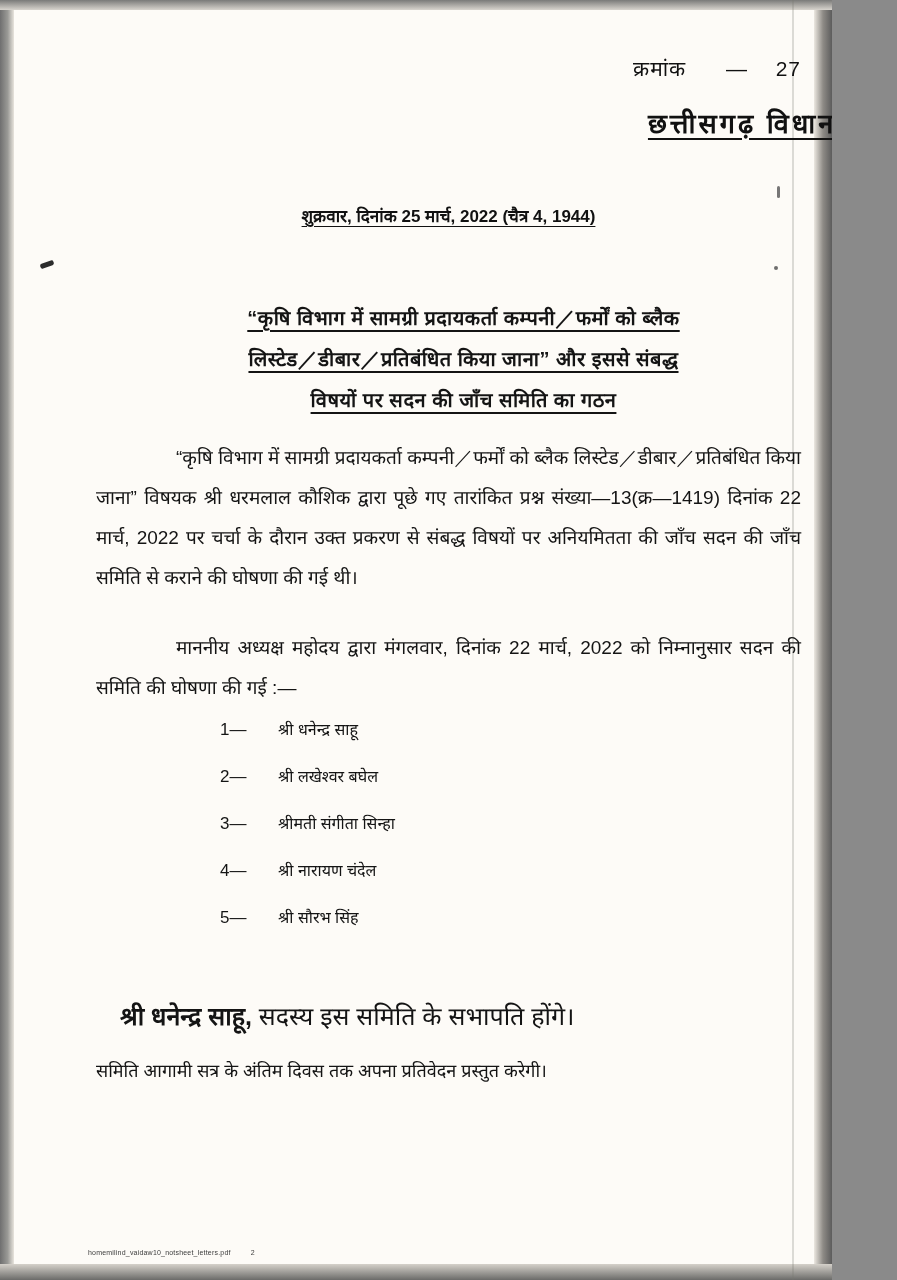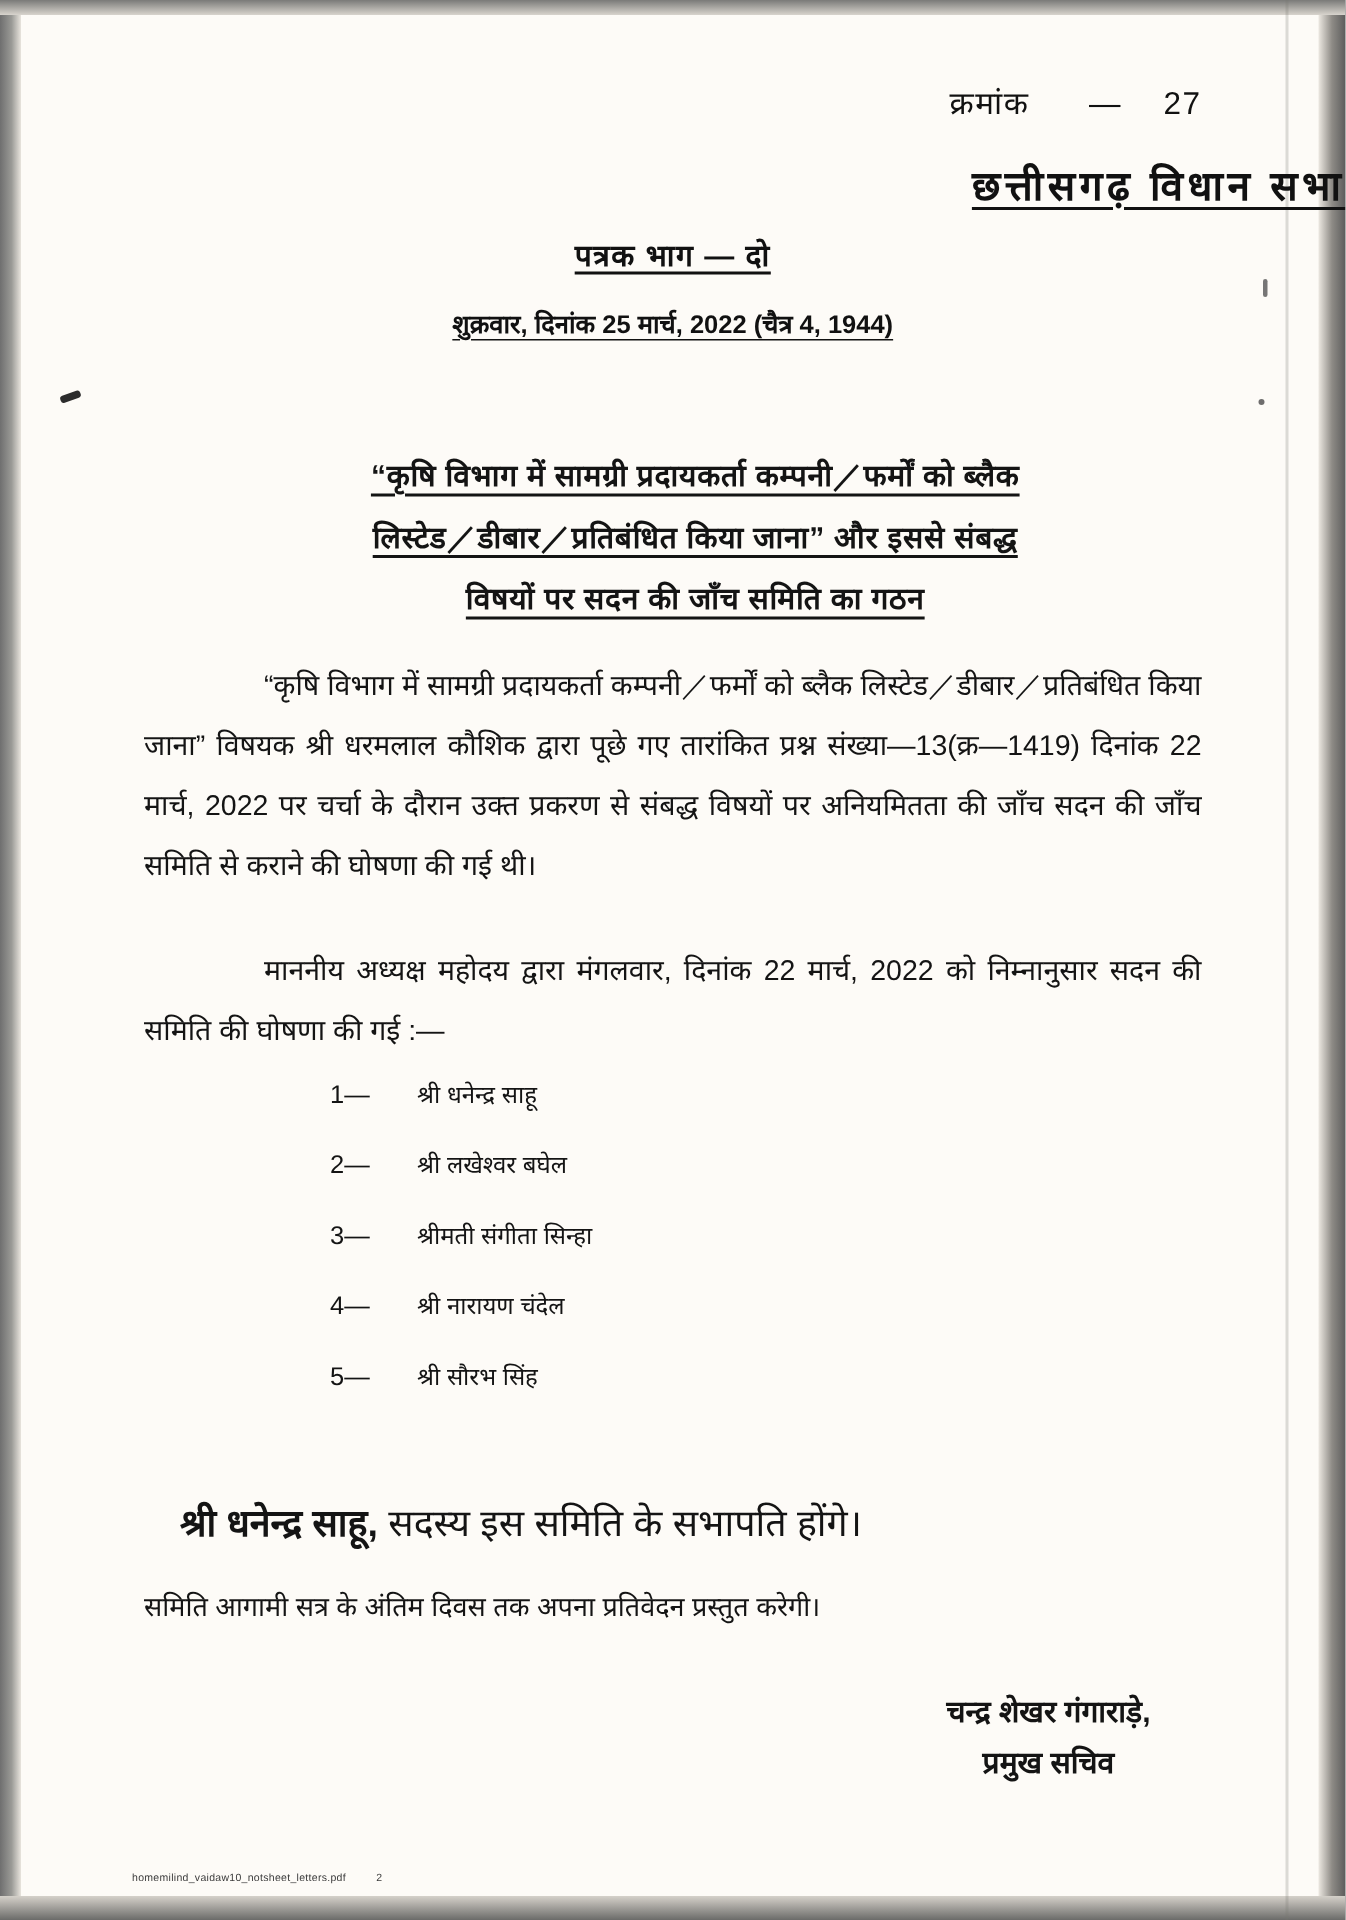--- a/index.html
+++ b/index.html
@@ -2,21 +2,21 @@
 <html><head>
 <meta charset="utf-8">
 <style>
   html, body {
     margin: 0;
     padding: 0;
     background: #8a8a8a;
   }
   .page {
     position: relative;
-    width: 897px;
+    width: 832px;
     height: 1280px;
     overflow: hidden;
     background: #ffffff;
     font-family: "Liberation Sans", sans-serif;
   }
   
   .sheet {
     position: absolute;
     left: 8px;
     top: 6px;
@@ -237,23 +237,20 @@
       <span style="display:inline-block;width:26px"></span>
       <span>—</span>
       <span style="display:inline-block;width:14px"></span>
       <span>27</span>
     </div>
 
     <div class="txt title-main">
       <u>छत्तीसगढ़  विधान  सभा</u>
     </div>
 
-    <div class="txt title-sub">
-      <u>पत्रक भाग — दो</u>
-    </div>
 
     <div class="txt title-date">
       <u>शुक्रवार, दिनांक 25 मार्च, 2022 (चैत्र 4,  1944)</u>
     </div>
 
     <div class="heading">
       <span>“कृषि  विभाग  में  सामग्री  प्रदायकर्ता  कम्पनी／फर्मों  को  ब्लैक</span><br>
       <span>लिस्टेड／डीबार／प्रतिबंधित  किया  जाना”  और  इससे  संबद्ध</span><br>
       <span>विषयों  पर  सदन  की  जॉंच  समिति  का  गठन</span>
     </div>
@@ -284,24 +281,20 @@
         <span class="list-name">श्री सौरभ सिंह</span>
       </div>
     </div>
 
     <div class="closing1">
       <b>श्री धनेन्द्र साहू,</b><span> सदस्य इस समिति के सभापति होंगे।</span>
     </div>
 
     <div class="closing2">समिति आगामी सत्र के अंतिम दिवस तक अपना प्रतिवेदन प्रस्तुत करेगी।</div>
 
-    <div class="sign">
-      <div>चन्द्र  शेखर  गंगाराड़े,</div>
-      <div>प्रमुख  सचिव</div>
-    </div>
 
     <div class="footer-stamp">
       <span>homemilind_vaidaw10_notsheet_letters.pdf</span>
       <span class="pg">2</span>
     </div>
 
   </div>
 </div>
 
 </body></html>

